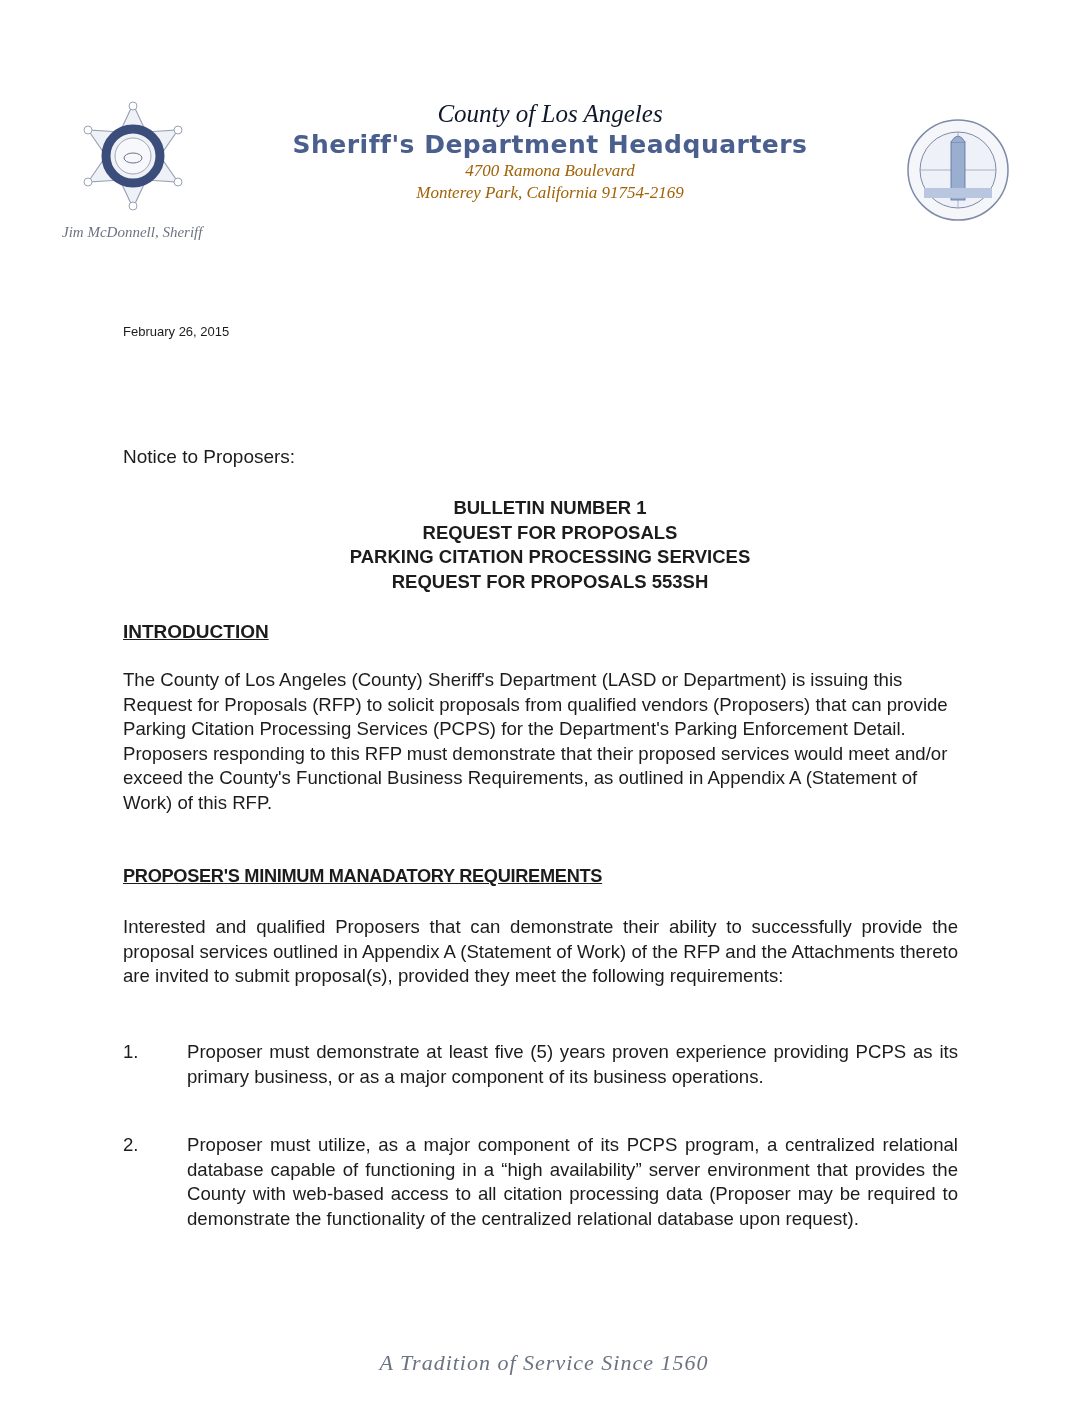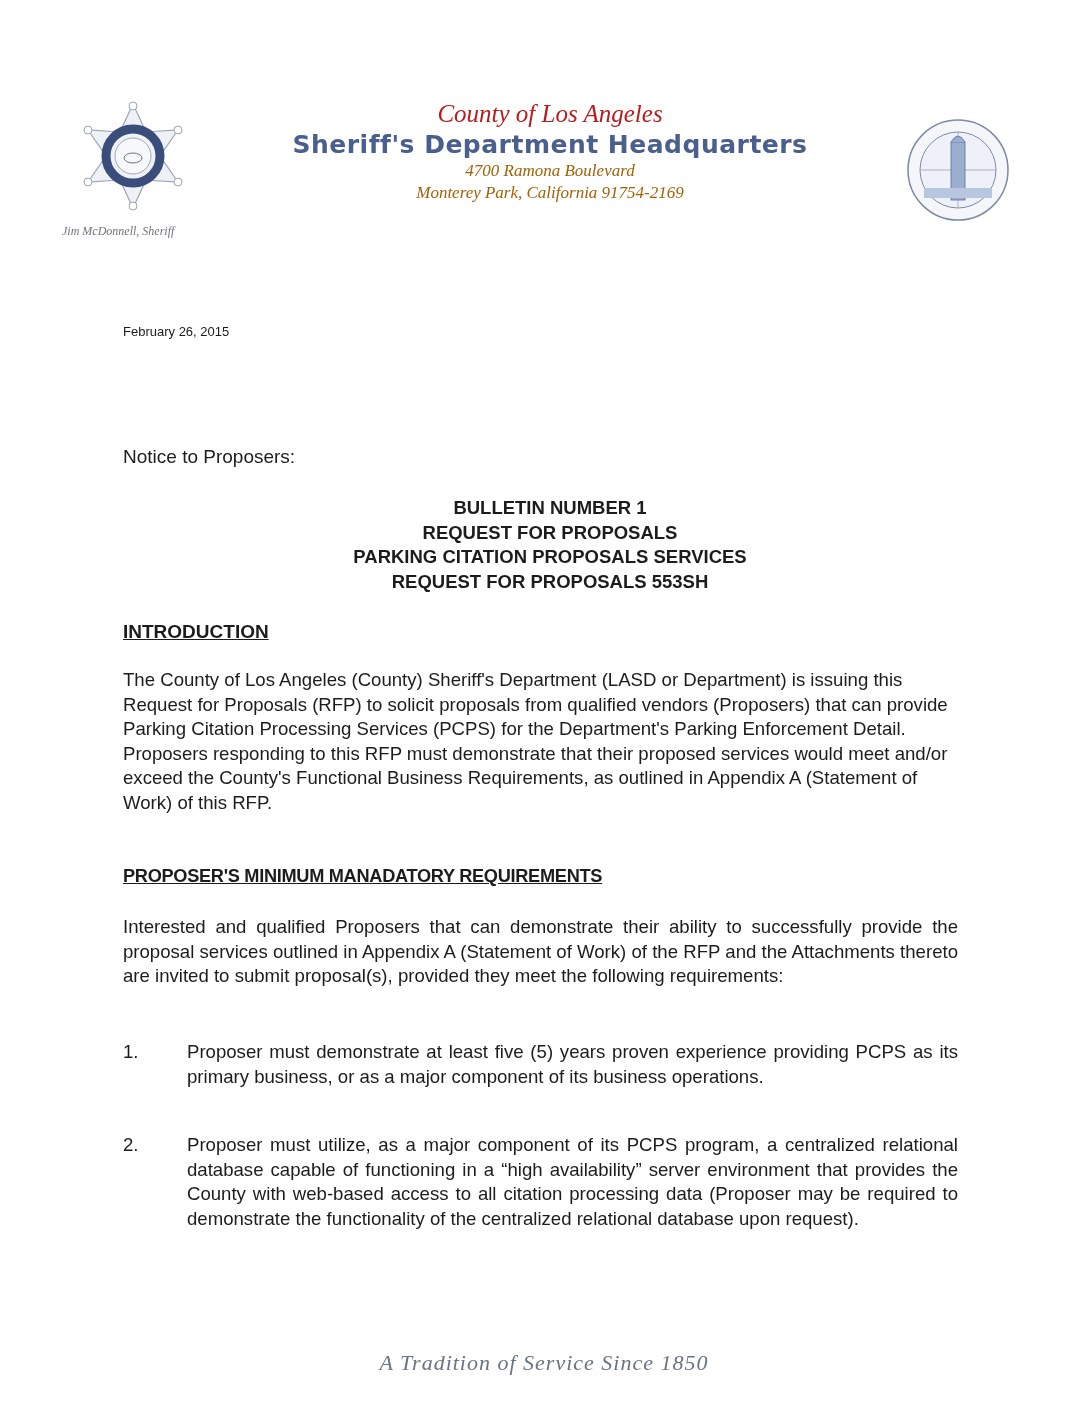--- a/index.html
+++ b/index.html
@@ -1,22 +1,22 @@
 <!DOCTYPE html>
 <html><head>
 <meta charset="utf-8">
 <style>
   html, body { margin:0; padding:0; background:#ffffff; }
   body { width:1088px; height:1408px; position:relative; overflow:hidden; font-family:"Liberation Sans", sans-serif; color:#1c1c1c; }
 
   .badge { position:absolute; left:78px; top:100px; width:110px; height:112px; }
-  .sheriff-name { position:absolute; left:62px; top:224px; width:160px; text-align:left; font-family:"Liberation Serif", serif; font-style:italic; font-size:12px; color:#6d7380; }
+  .sheriff-name { position:absolute; left:62px; top:224px; width:160px; text-align:left; font-family:"Liberation Serif", serif; font-style:italic; font-size:15px; color:#6d7380; }
 
   .letterhead { position:absolute; left:250px; top:98px; width:600px; text-align:center; color:#4a5a80; }
-  .lh-county { font-family:"Liberation Serif", serif; font-style:italic; font-size:25px; line-height:32px; color:#b91c1c; }
+  .lh-county { font-family:"Liberation Serif", serif; font-style:italic; font-size:25px; line-height:32px; color:#0f172a; }
   .lh-hq { font-family:"DejaVu Sans", sans-serif; font-weight:bold; font-size:25px; line-height:30px; color:#4b5f8f; letter-spacing:0.5px; }
   .lh-addr { font-family:"Liberation Serif", serif; font-style:italic; font-size:17px; line-height:22px; color:#a16207; }
 
   .seal { position:absolute; left:906px; top:118px; width:104px; height:104px; }
 
   .date { position:absolute; left:123px; top:324px; font-size:13px; }
   .notice { position:absolute; left:123px; top:446px; font-size:19px; }
 
   .bulletin { position:absolute; left:250px; top:496px; width:600px; text-align:center; font-weight:bold; font-size:18.5px; line-height:24.5px; }
 
@@ -71,32 +71,32 @@
     <rect x="18" y="70" width="68" height="10" fill="#b8c6e0"></rect>
   </svg>
 </div>
 
 <div class="date">February 26, 2015</div>
 <div class="notice">Notice to Proposers:</div>
 
 <div class="bulletin">
   <div>BULLETIN NUMBER 1</div>
   <div>REQUEST FOR PROPOSALS</div>
-  <div>PARKING CITATION PROPOSALS SERVICES</div>
+  <div>PARKING CITATION PROCESSING SERVICES</div>
   <div>REQUEST FOR PROPOSALS 553SH</div>
 </div>
 
 <div class="h-intro">INTRODUCTION</div>
 <div class="intro-p">The County of Los Angeles (County) Sheriff's Department (LASD or Department) is issuing this Request for Proposals (RFP) to solicit proposals from qualified vendors (Proposers) that can provide Parking Citation Processing Services (PCPS) for the Department's Parking Enforcement Detail.  Proposers responding to this RFP must demonstrate that their proposed services would meet and/or exceed the County's Functional Business Requirements, as outlined in Appendix A (Statement of Work) of this RFP.</div>
 
 <div class="h-req">PROPOSER'S MINIMUM MANADATORY REQUIREMENTS</div>
 <div class="req-p">Interested and qualified Proposers that can demonstrate their ability to successfully provide the proposal services outlined in Appendix A (Statement of Work) of the RFP and the Attachments thereto are invited to submit proposal(s), provided they meet the following requirements:</div>
 
 <div class="item item1">
   <span class="num">1.</span>
   <div class="txt">Proposer must demonstrate at least five (5) years proven experience providing PCPS as its primary business, or as a major component of its business operations.</div>
 </div>
 <div class="item item2">
   <span class="num">2.</span>
   <div class="txt">Proposer must utilize, as a major component of its PCPS program, a centralized relational database capable of functioning in a “high availability” server environment that provides the County with web-based access to all citation processing data (Proposer may be required to demonstrate the functionality of the centralized relational database upon request).</div>
 </div>
 
-<div class="footer">A Tradition of Service Since 1850</div>
+<div class="footer">A Tradition of Service Since 1560</div>
 
 </body></html>

